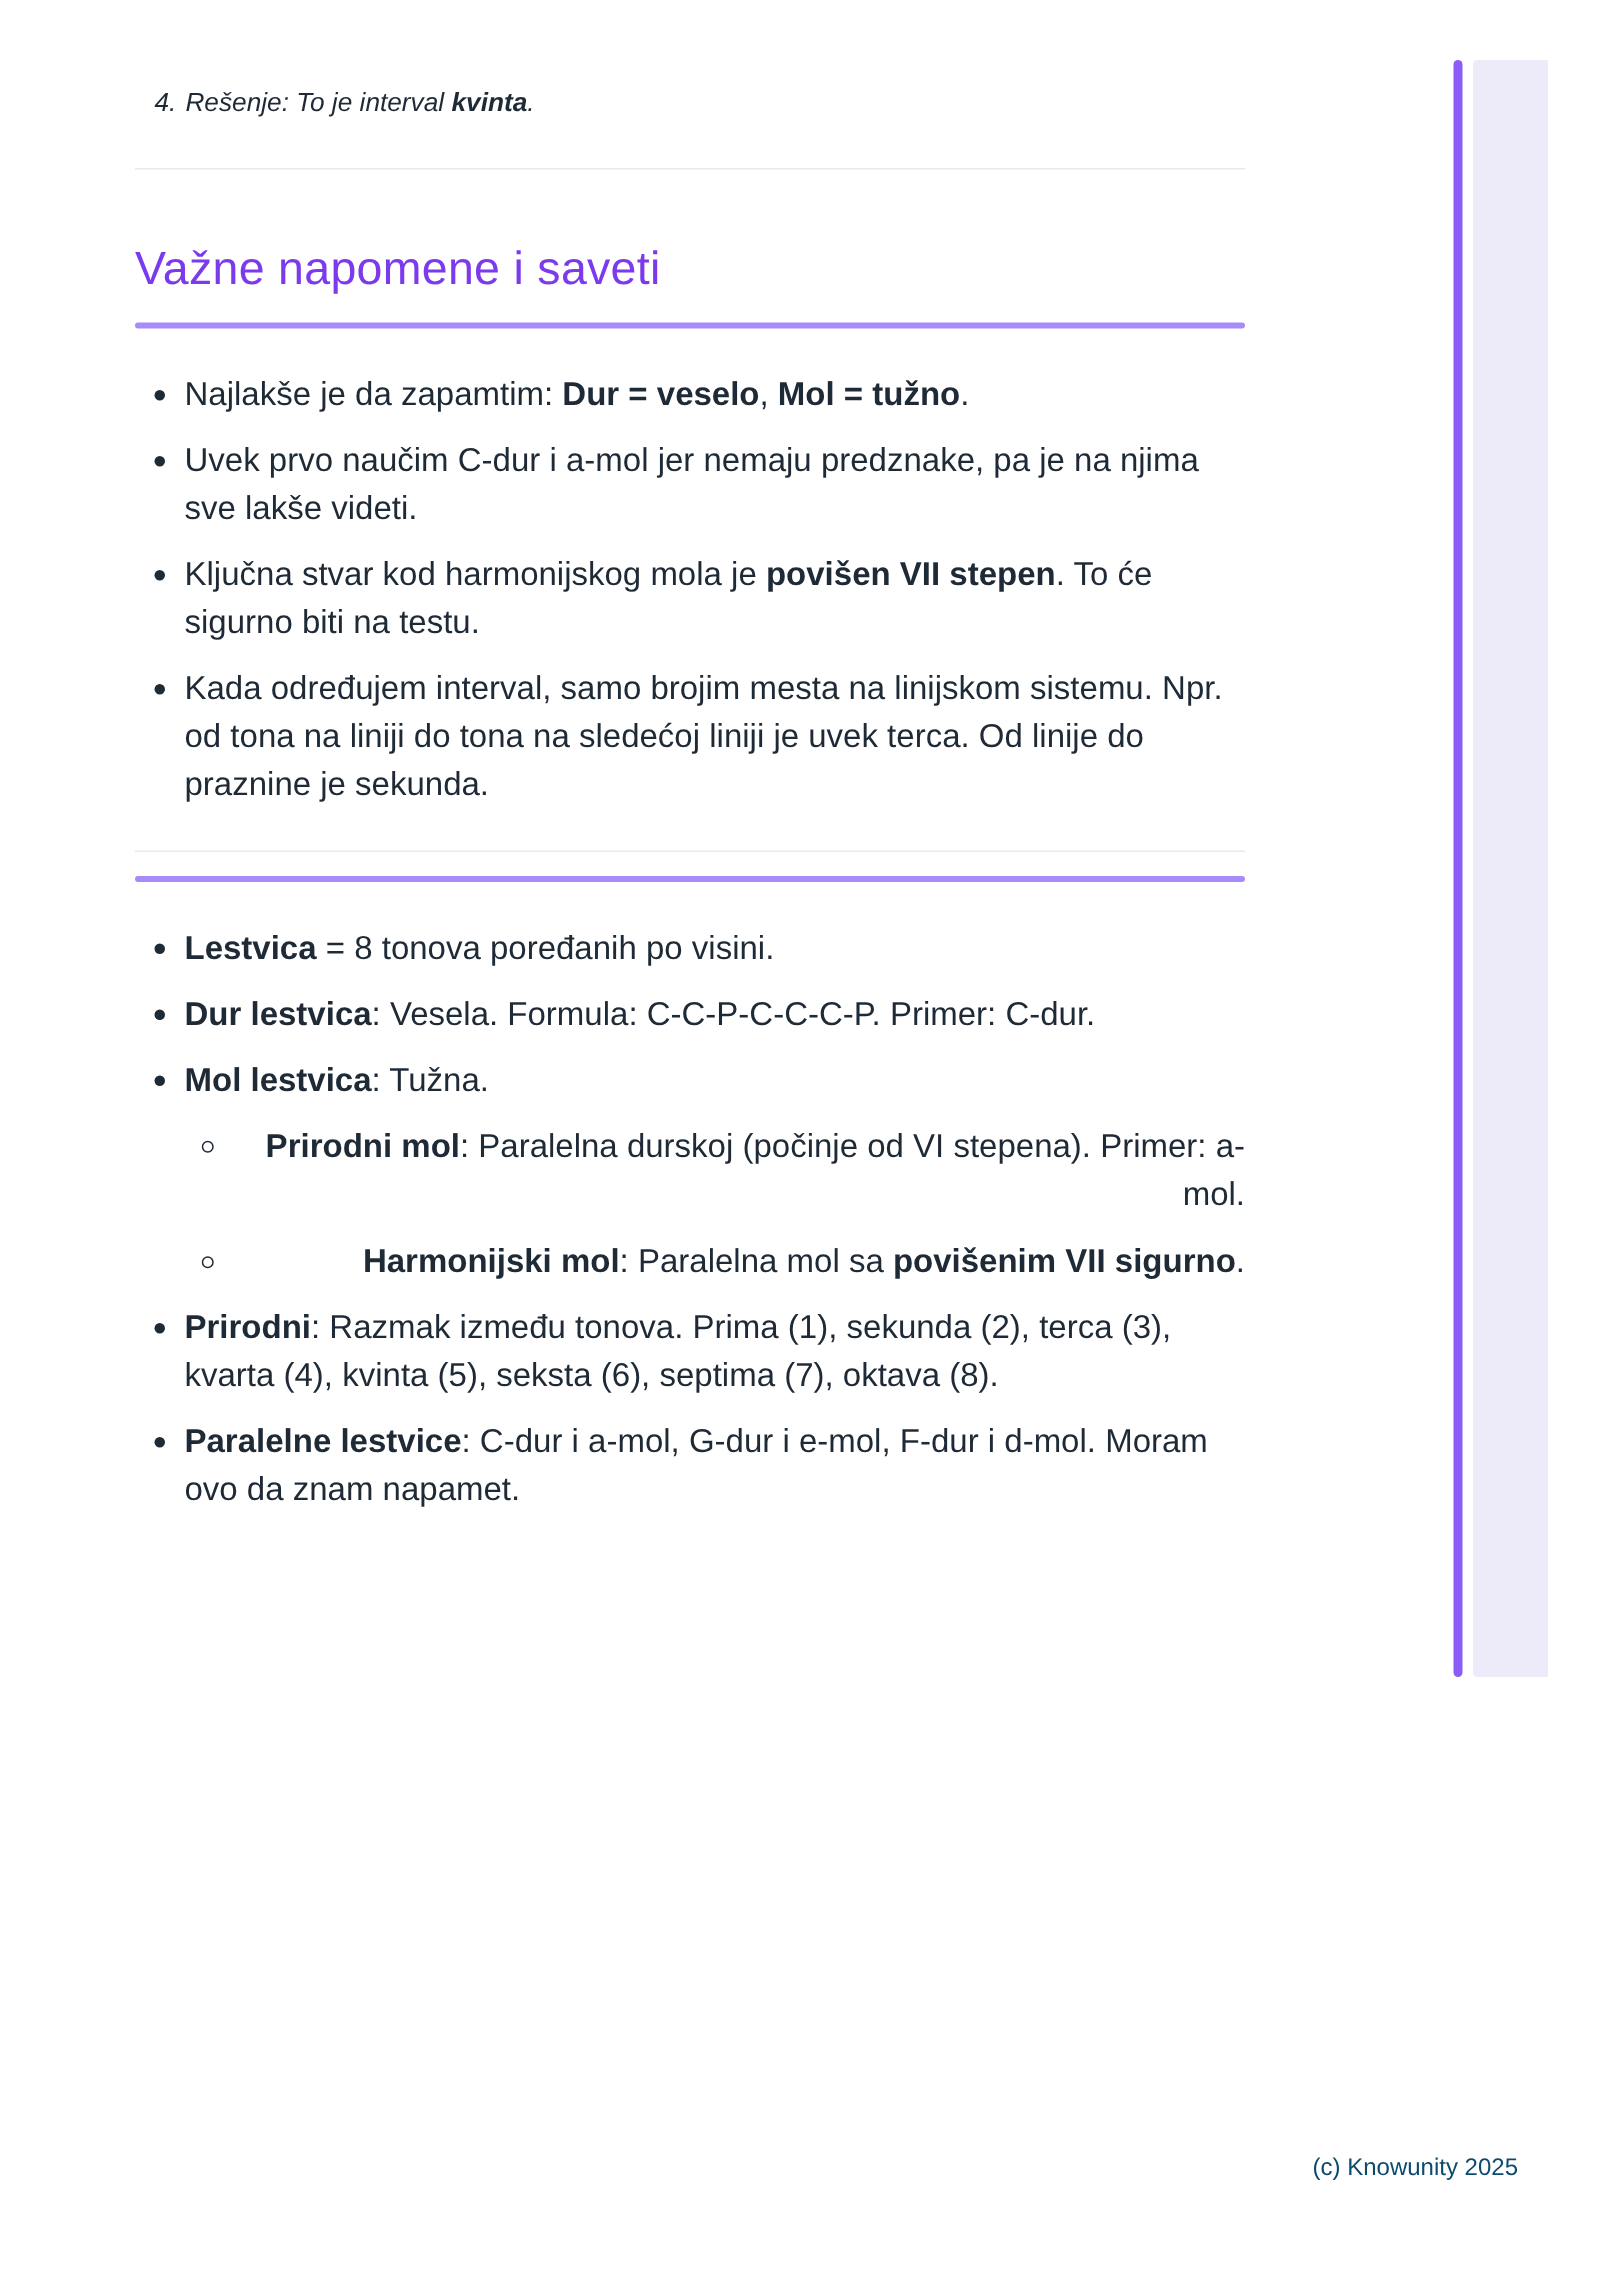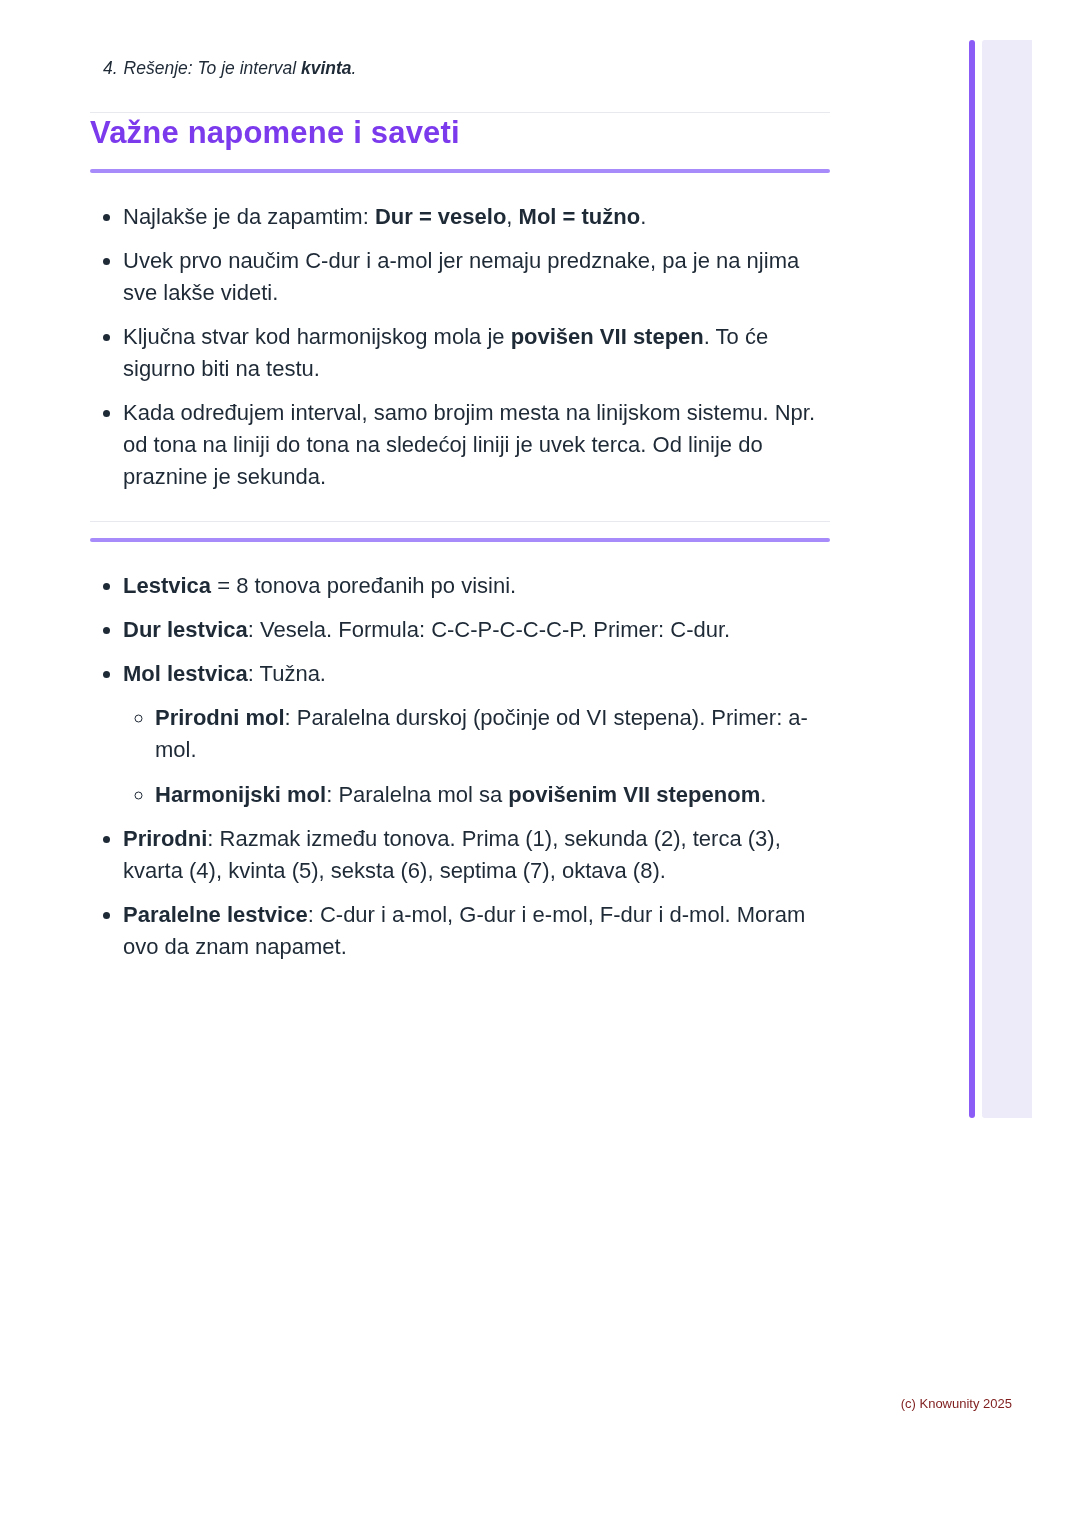--- a/index.html
+++ b/index.html
@@ -25,23 +25,24 @@
     font-style: italic;
   }
   .numbered-item .num { margin-right: 6px; }
   .b { font-weight: 700; }
   hr.divider {
     border: none;
     border-top: 1px solid #e8e8ef;
     margin-top: 28px;
   }
   h1.section-title {
+    margin-top: 46px;
     font-size: 31px;
     line-height: 40px;
-    font-weight: 700;
+    font-weight: 400;
     color: #7c3aed;
     letter-spacing: 0.2px;
   }
   .title-rule {
     margin-top: 16px;
     height: 4px;
     width: 100%;
     background: #a78bfa;
     border-radius: 2px;
   }
@@ -51,21 +52,21 @@
     list-style: disc;
     font-size: 22px;
     line-height: 32px;
   }
   ul.bullets > li { margin-bottom: 12px; }
   ul.sublist {
     margin-top: 12px;
     padding-left: 32px;
     list-style: circle;
   }
-  ul.sublist > li { margin-bottom: 13px; }
+  ul.sublist > li { margin-bottom: 13px; text-align: right; }
   ul.sublist > li:last-child { margin-bottom: 0; }
   li::marker { color: #1f2a37; }
   .accent-line {
     position: absolute;
     left: 969px;
     top: 40px;
     width: 6px;
     height: 1078px;
     background: #8b5cf6;
     border-radius: 3px;
@@ -75,23 +76,23 @@
     left: 982px;
     top: 40px;
     width: 50px;
     height: 1078px;
     background: #edeafa;
     border-radius: 3px 0 0 3px;
   }
   .footer {
     position: absolute;
     right: 68px;
-    top: 1396px;
-    font-size: 13px;
-    color: #7f1d1d;
+    top: 1437px;
+    font-size: 16px;
+    color: #0c4a6e;
   }
 </style>
 </head>
 <body>
 
 <div class="page">
 
   <div class="content">
 
     <div class="numbered-item">
@@ -113,21 +114,21 @@
 
     <hr class="divider">
 
     <section>
       <div class="title-rule"></div>
       <ul class="bullets">
           <li><span><span class="b">Lestvica</span><span> = 8 tonova poređanih po visini.</span></span></li>
           <li><span><span class="b">Dur lestvica</span><span>: Vesela. Formula: C-C-P-C-C-C-P. Primer: C-dur.</span></span></li>
           <li><span><span class="b">Mol lestvica</span><span>: Tužna.</span></span><ul class="sublist">
               <li><span><span class="b">Prirodni mol</span><span>: Paralelna durskoj (počinje od VI stepena). Primer: a-mol.</span></span></li>
-              <li><span><span class="b">Harmonijski mol</span><span>: Paralelna mol sa </span><span class="b">povišenim VII stepenom</span><span>.</span></span></li>
+              <li><span><span class="b">Harmonijski mol</span><span>: Paralelna mol sa </span><span class="b">povišenim VII sigurno</span><span>.</span></span></li>
             </ul></li>
           <li><span><span class="b">Prirodni</span><span>: Razmak između tonova. Prima (1), sekunda (2), terca (3), kvarta (4), kvinta (5), seksta (6), septima (7), oktava (8).</span></span></li>
           <li><span><span class="b">Paralelne lestvice</span><span>: C-dur i a-mol, G-dur i e-mol, F-dur i d-mol. Moram ovo da znam napamet.</span></span></li>
         </ul>
     </section>
 
   </div>
 
   <div class="accent-line"></div>
   <div class="side-strip"></div>

